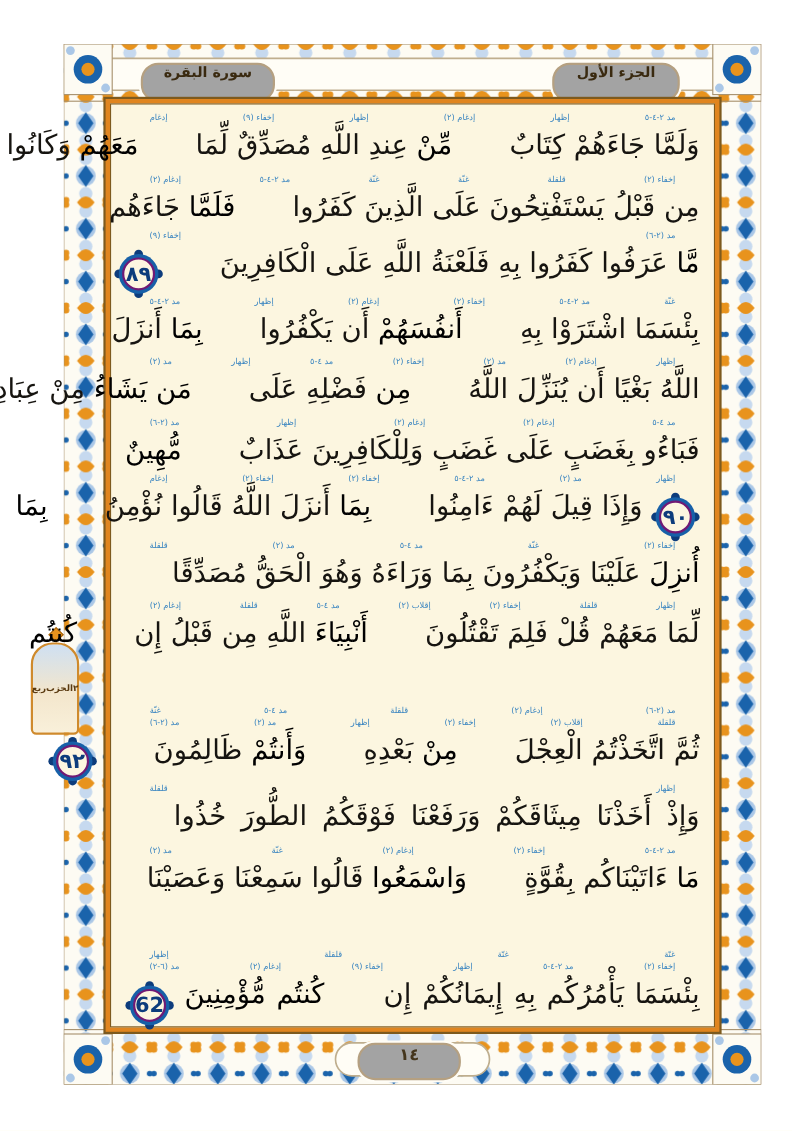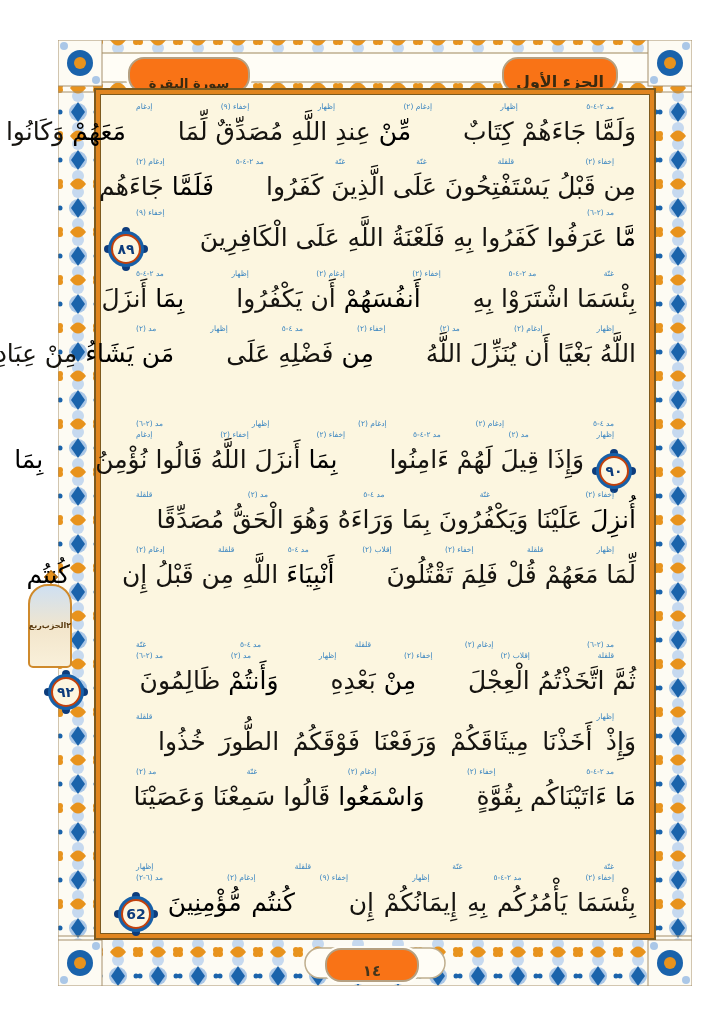--- a/index.html
+++ b/index.html
@@ -5,26 +5,26 @@
   html,body{margin:0;padding:0;}
   body{
     width:720px;height:1028px;position:relative;overflow:hidden;
     background:#ffffff;font-family:"DejaVu Sans",sans-serif;
   }
   
   .frame{position:absolute;left:58px;top:40px;width:634px;height:946px;}
   .frame svg{display:block;}
   
   .cartouche{
-    position:absolute;background:#f97316;border:2px solid #b5a081;
-    border-radius:16px;display:flex;align-items:flex-end;justify-content:center;
+    position:absolute;background:#a3a3a3;border:2px solid #b5a081;
+    border-radius:16px;display:flex;align-items:flex-start;justify-content:center;
     color:#3a2a10;font-weight:bold;box-shadow:0 0 0 2px #fffdf6;
   }
   .cartouche.surah{left:128px;top:57px;width:118px;height:32px;font-size:13px;}
-  .cartouche.juz{left:502px;top:57px;width:112px;height:32px;font-size:16px;}
+  .cartouche.juz{left:502px;top:57px;width:112px;height:32px;font-size:13px;}
   .cartouche.pagenum{left:325px;top:948px;width:90px;height:30px;font-size:15px;color:#44351c;}
   
   .rub-marker{
     position:absolute;left:28px;top:584px;width:40px;height:80px;
     background:linear-gradient(180deg,#cfe0f2 0%,#f3e6cc 55%,#f9f0da 100%);
     border:2px solid #cf8a2c;border-radius:20px 20px 5px 5px;
     display:flex;flex-direction:row;align-items:center;justify-content:center;
     color:#5a3a10;font-weight:bold;text-align:center;line-height:10px;font-size:8px;
   }
   .rub-marker::before{
@@ -48,26 +48,26 @@
   .marks span{transform:none;}
   .qtext{
     direction:rtl;text-align:justify;text-align-last:justify;
     font-size:25px;line-height:40px;color:#161410;white-space:nowrap;
   }
   .qtext .b{color:#000000;}
   .qtext .k{color:#161410;padding-left:44px;}
   
   .medallion{
     display:inline-flex;width:30px;height:30px;border-radius:50%;
-    background:#fdf6e0;border:2px solid #c2410c;box-sizing:border-box;
+    background:#fdf6e0;border:2px solid #701a75;box-sizing:border-box;
     box-shadow:0 0 0 3px #1760a8,
        0 -18px 0 -11px #0d3c7c,0 18px 0 -11px #0d3c7c,
        -18px 0 0 -11px #0d3c7c,18px 0 0 -11px #0d3c7c;
     align-items:center;justify-content:center;
-    font-size:14px;font-weight:bold;color:#0d3c7c;
+    font-size:19px;font-weight:bold;color:#0d3c7c;
     vertical-align:-8px;margin:0 7px;
   }
   
   .hizb{
     position:relative;display:inline-block;width:18px;height:18px;
     vertical-align:-3px;margin:0 5px;
     background:radial-gradient(circle,#222 2.5px,rgba(0,0,0,0) 3px);
   }
   .hizb::before,.hizb::after{
     content:"";position:absolute;left:2px;top:2px;right:2px;bottom:2px;
@@ -210,20 +210,21 @@
         <div class="qtext"><span class="k">اللَّهُ بَغْيًا أَن يُنَزِّلَ اللَّهُ </span><span class="b">مِن </span><span class="k">فَضْلِهِ عَلَى </span><span class="b">مَن يَشَاءُ </span><span class="k">مِنْ عِبَادِهِ</span></div>
       </div>
       <div class="qline">
         <div class="marks">
           <span>مد ٤-٥</span>
           <span>إدغام (٢)</span>
           <span>إدغام (٢)</span>
           <span>إظهار</span>
           <span>مد (٢-٦)</span>
         </div>
+        <div class="qtext"><span class="k">فَبَاءُو بِغَضَبٍ عَلَى غَضَبٍ وَلِلْكَافِرِينَ عَذَابٌ </span><span class="b">مُّهِينٌ</span></div>
       </div>
       <div class="qline">
         <div class="marks">
           <span>إظهار</span>
           <span>مد (٢)</span>
           <span>مد ٢-٤-٥</span>
           <span>إخفاء (٢)</span>
           <span>إخفاء (٢)</span>
           <span>إدغام</span>
         </div>

